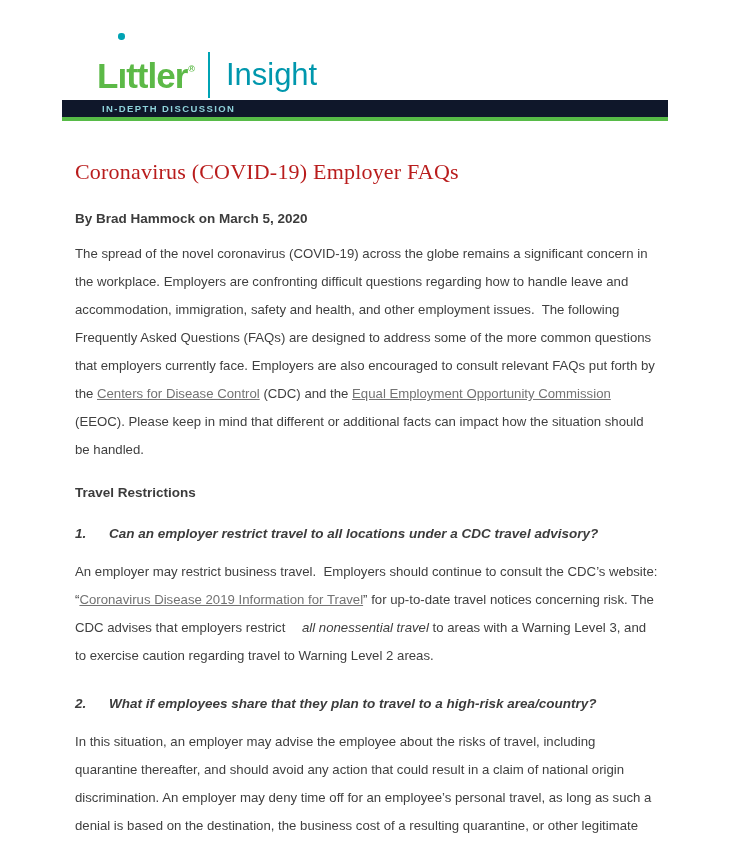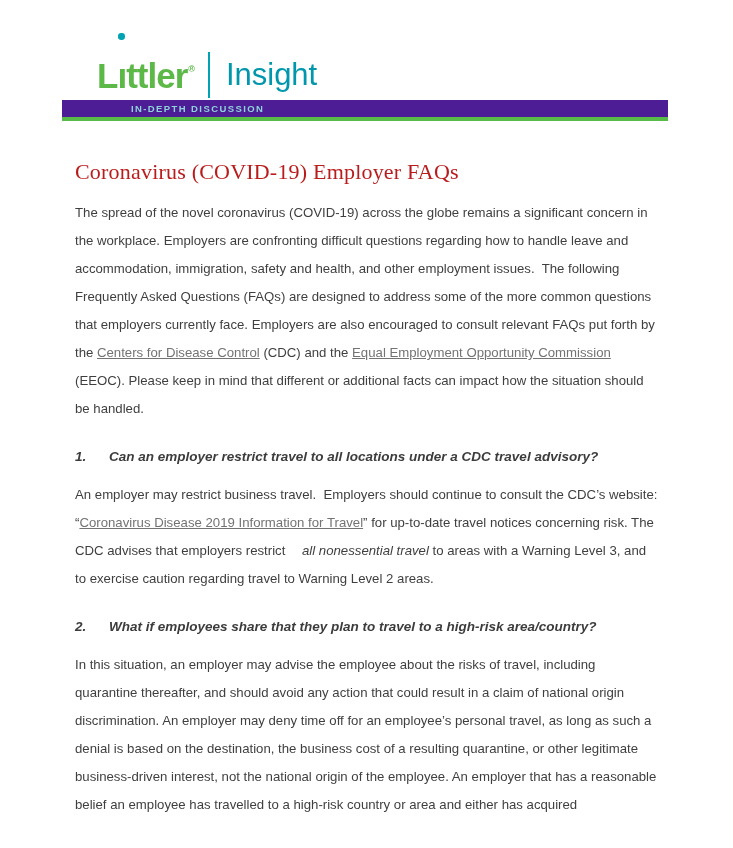--- a/index.html
+++ b/index.html
@@ -54,25 +54,24 @@
     color: #0097ad;
     letter-spacing: 0;
     text-align: right;
   }
 
   
   .banner {
     margin-left: 62px;
     width: 606px;
     height: 21px;
-    background: #4c1d95;
+    background: #0f172a;
     border-bottom: 4px solid #57bb47;
     display: flex;
     align-items: center;
-    padding-left: 29px;
   }
   .banner span {
     padding-left: 40px;
     font-size: 9.5px;
     font-weight: bold;
     letter-spacing: 1.4px;
     color: #8ed2da;
   }
 
   
@@ -137,23 +136,25 @@
     <span class="logo-divider"></span>
     <span class="product">Insight</span>
   </div>
   <div class="banner">
     <span>IN-DEPTH DISCUSSION</span>
   </div>
 </header>
 
 <main class="content">
   <h1 class="title">Coronavirus (COVID-19) Employer FAQs</h1>
+  <p class="byline">By Brad Hammock on March 5, 2020</p>
 
   <p class="body-p"><span>The spread of the novel coronavirus (COVID-19) across the globe remains a significant concern in the workplace. Employers are confronting difficult questions regarding how to handle leave and accommodation, immigration, safety and health, and other employment issues.  The following Frequently Asked Questions (FAQs) are designed to address some of the more common questions that employers currently face. Employers are also encouraged to consult relevant FAQs put forth by the </span><a class="doc-link">Centers for Disease Control</a><span> (CDC) and the </span><a class="doc-link">Equal Employment Opportunity Commission</a><span> (EEOC). Please keep in mind that different or additional facts can impact how the situation should be handled.</span></p>
 
+  <h2 class="section-heading">Travel Restrictions</h2>
 
   <div class="faq-q">
     <span class="q-num">1.</span>
     <span class="q-text">Can an employer restrict travel to all locations under a CDC travel advisory?</span>
   </div>
   <p class="body-p"><span>An employer may restrict business travel.  Employers should continue to consult the CDC’s website: “</span><a class="doc-link">Coronavirus Disease 2019 Information for Travel</a><span>” for up-to-date travel notices concerning risk. The CDC advises that employers restrict </span><em class="seg-italic">all nonessential travel</em><span> to areas with a Warning Level 3, and to exercise caution regarding travel to Warning Level 2 areas.</span></p>
 
   <div class="faq-q">
     <span class="q-num">2.</span>
     <span class="q-text">What if employees share that they plan to travel to a high-risk area/country?</span>

